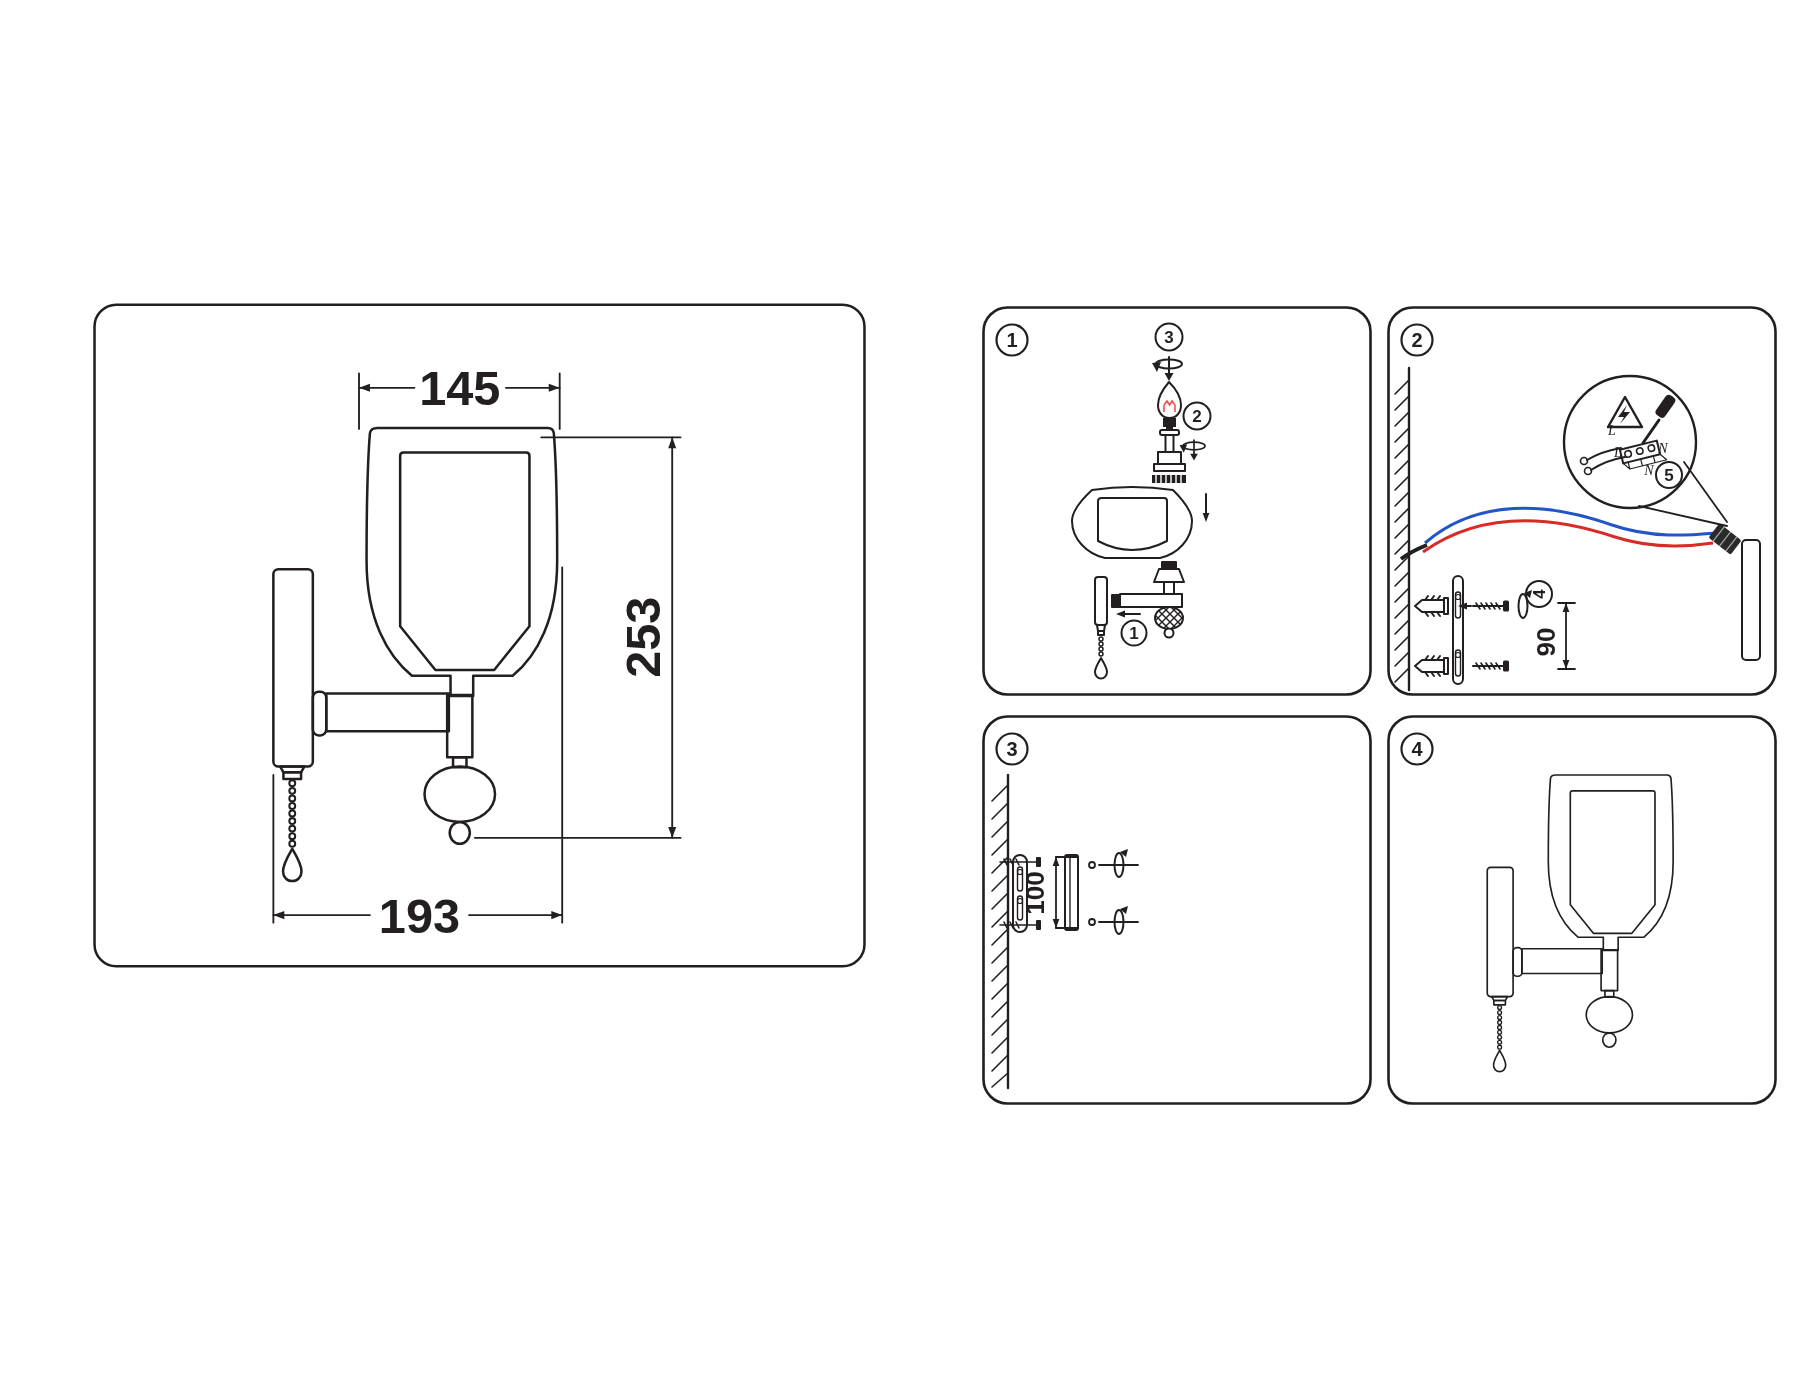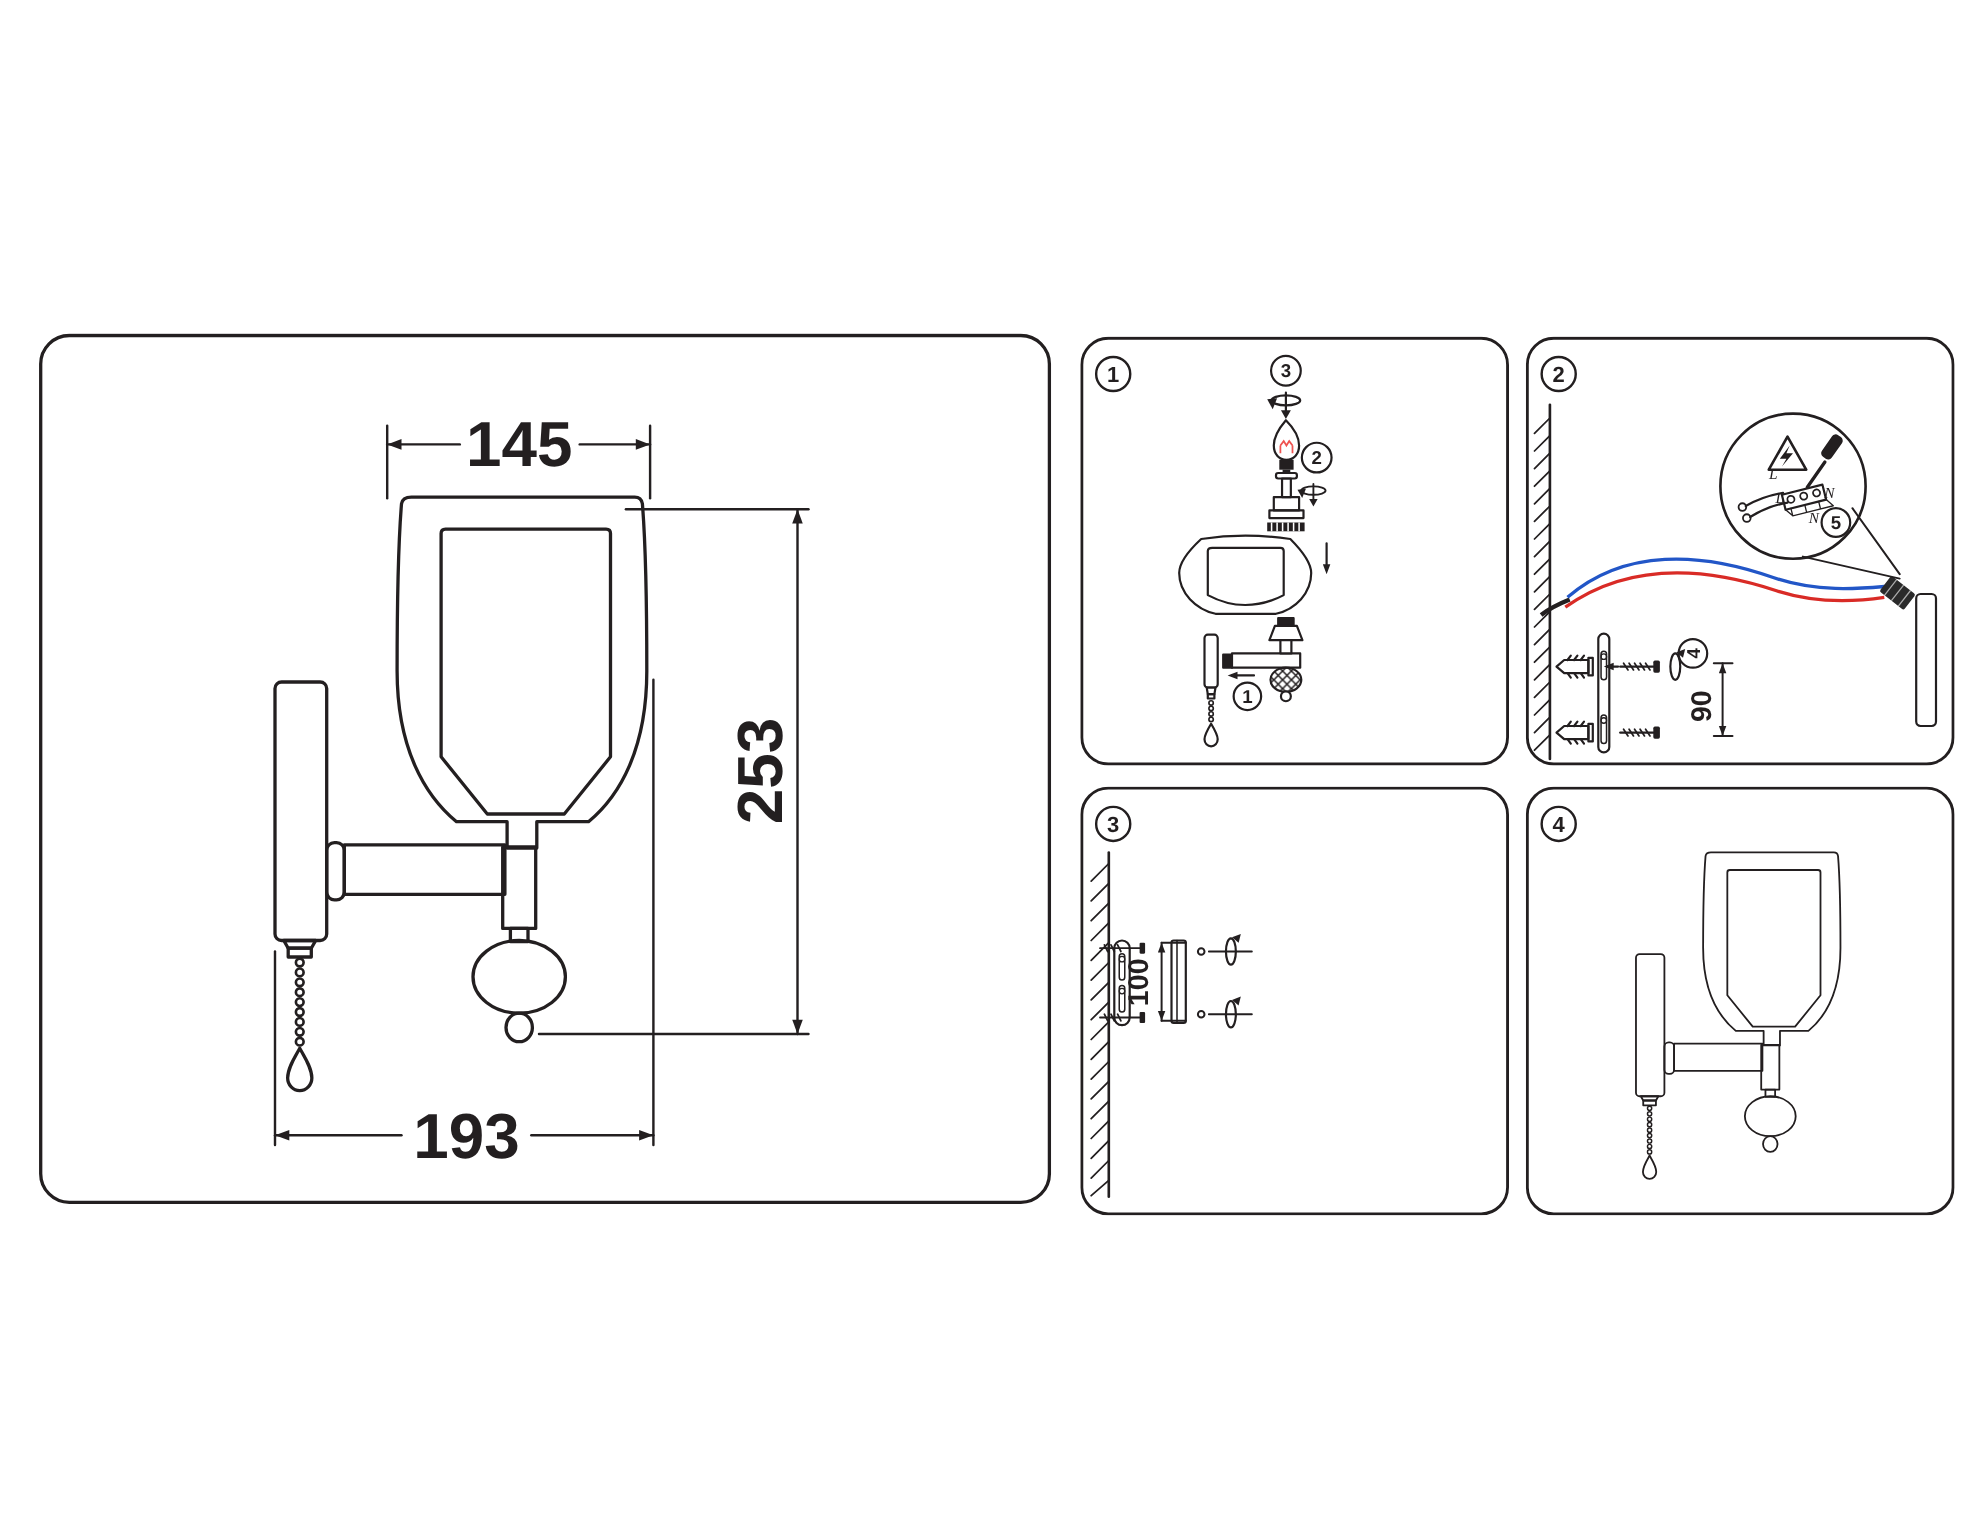--- a/index.html
+++ b/index.html
@@ -80,21 +80,21 @@
         <circle cx="237.5" cy="644" r="3.5"></circle>
       </g>
       <path class="ln" d="M 237.5,650 C 233,658 226.5,668 226.5,677 A 11,11.5 0 1 0 248.5,677 C 248.5,668 242,658 237.5,650 Z"></path>
       <use href="#shade-glass" transform="translate(337,149)"></use>
     </g>
   </defs>
 </svg>
 
 <div id="stage">
 
-  <div class="panel" style="left:35px;top:303px;width:921px;height:792px">
+  <div class="panel" style="left:19px;top:303px;width:921px;height:665px">
     <svg viewBox="0 0 921 792">
       <rect class="ln" x="2" y="2" width="917" height="788" rx="26" stroke-width="3"></rect>
       <g class="ln" stroke-width="3">
         <use href="#lamp-full"></use>
       </g>
 
       <g class="ln" stroke-width="2.2">
         <line x1="317" y1="84" x2="317" y2="150"></line>
         <line x1="556" y1="84" x2="556" y2="150"></line>
         <line x1="317" y1="101" x2="383" y2="101"></line>

